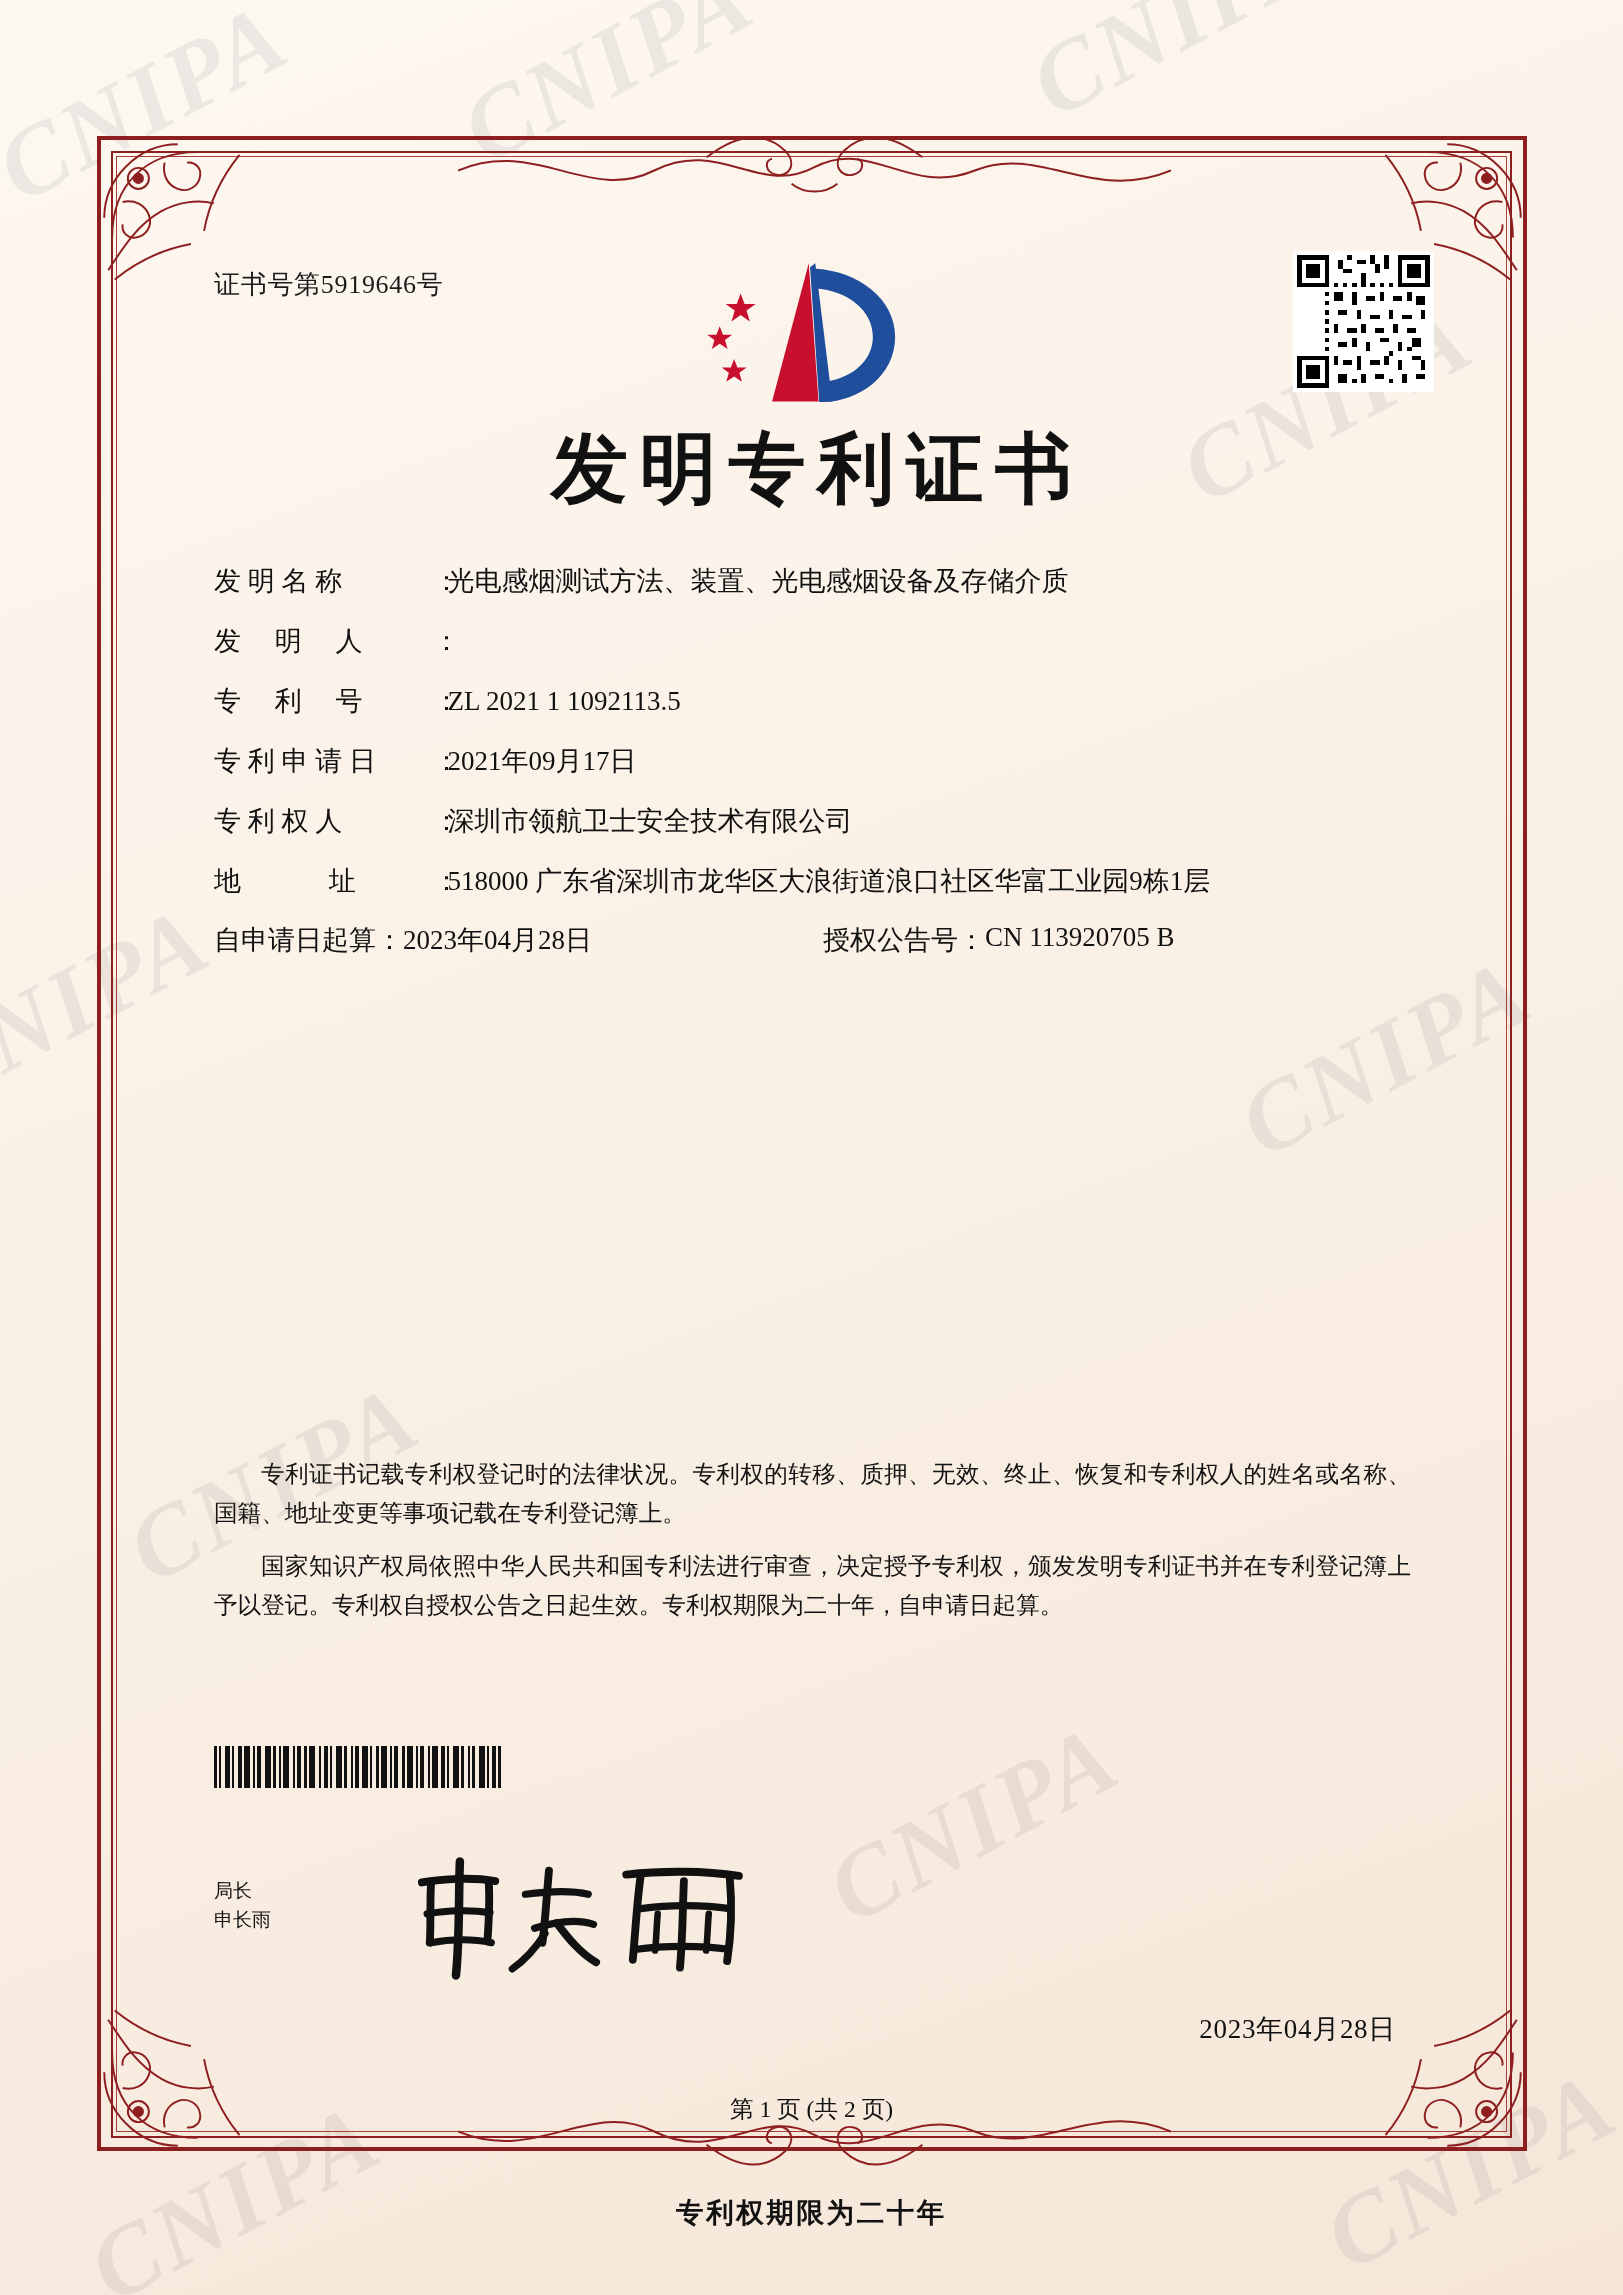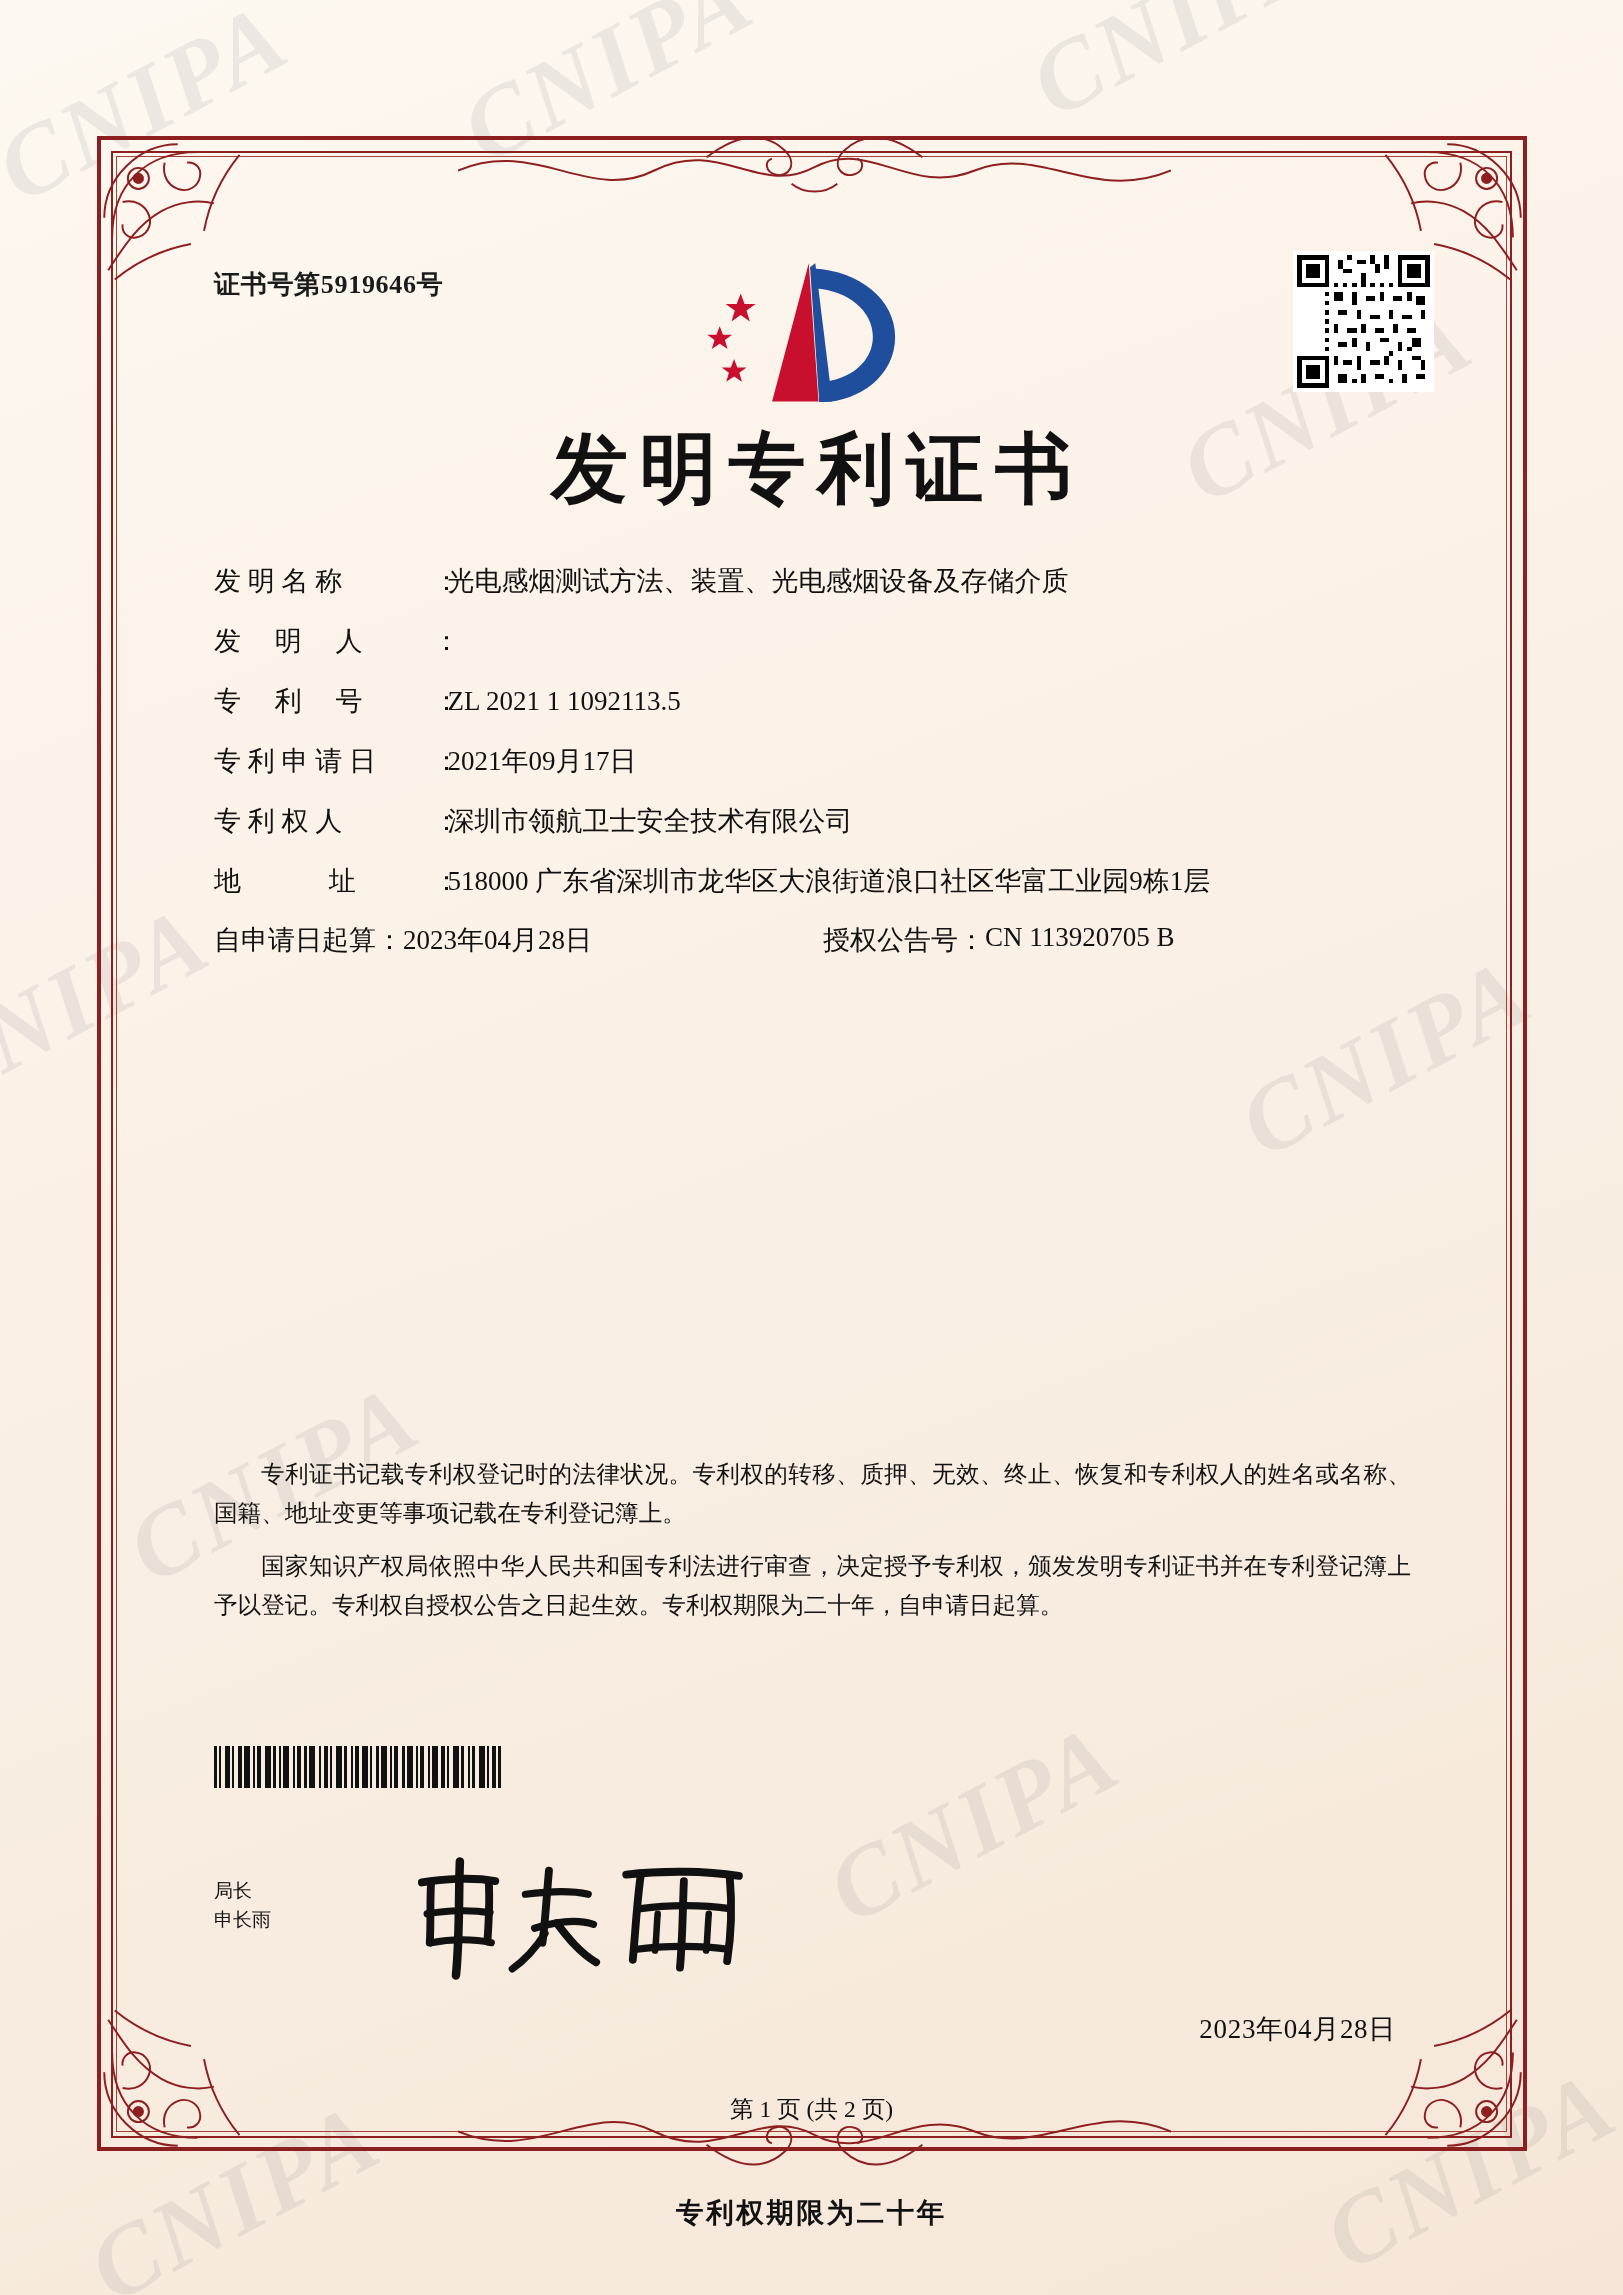--- a/index.html
+++ b/index.html
@@ -86,21 +86,20 @@
     left: 116px; top: 156px;
     width: 1391px; height: 1976px;
   }
 
   .cert-no {
     position: absolute;
     left: 98px; top: 111px;
     font-size: 26px;
     color: #1b1b1b;
     letter-spacing: 0.7px;
-    font-weight: bold;
   }
 
   .qr {
     position: absolute;
     right: 73px; top: 95px;
     width: 141px; height: 141px;
     background: #ffffff;
     padding: 3.9px;
     box-sizing: border-box;
   }

